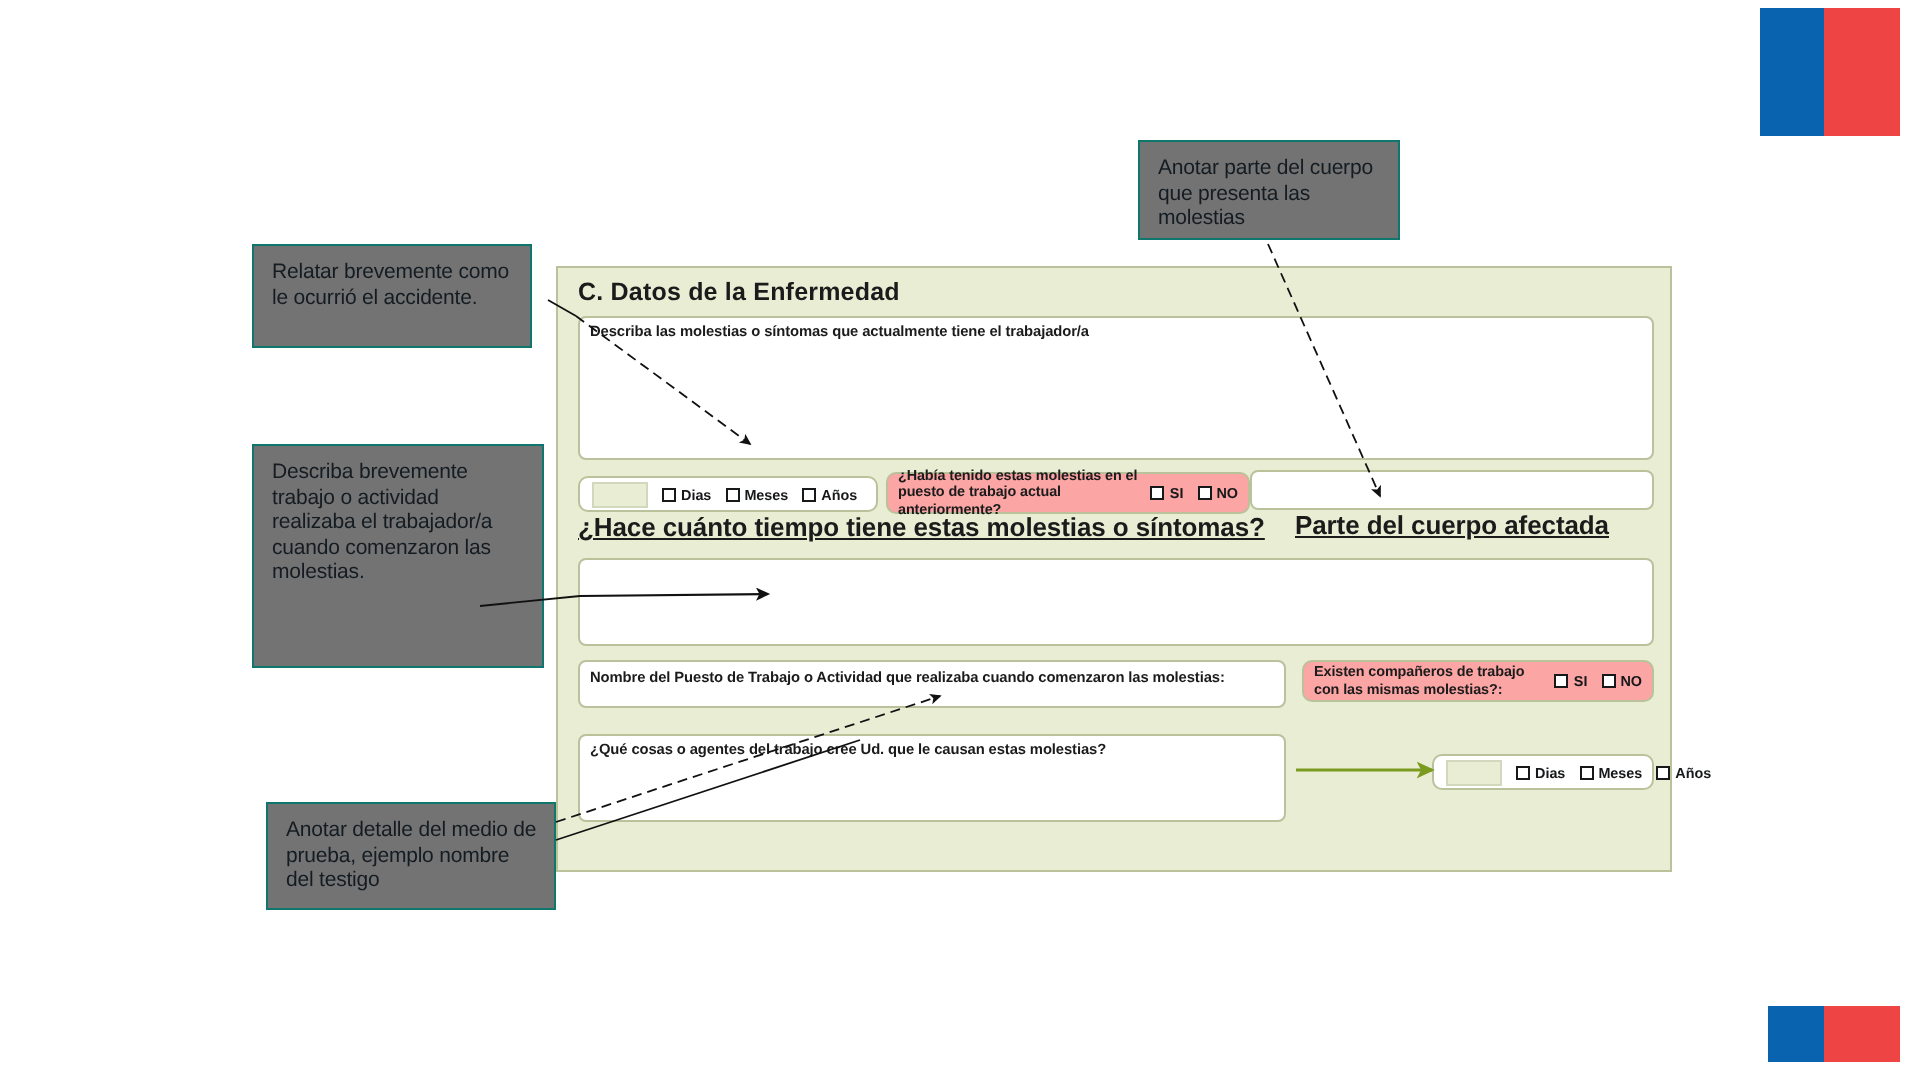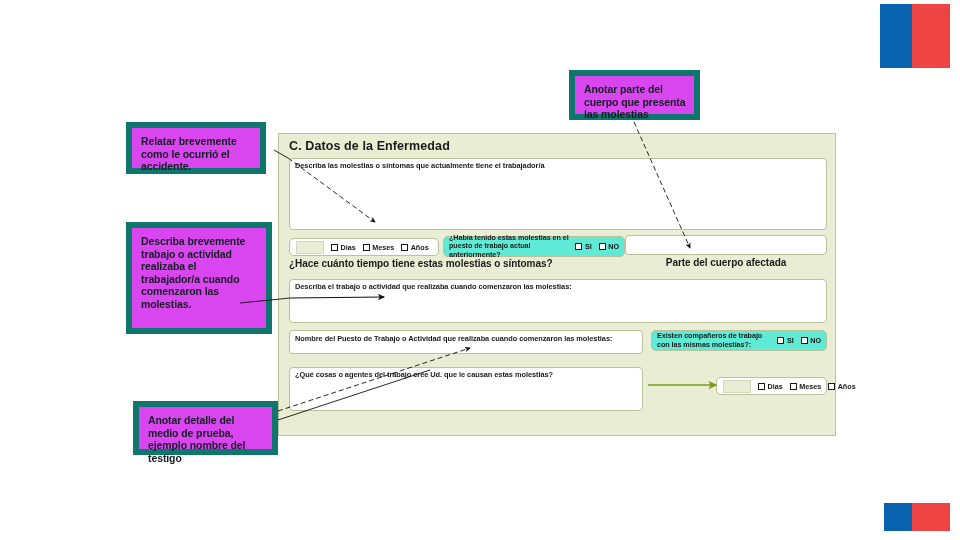--- a/index.html
+++ b/index.html
@@ -28,24 +28,24 @@
   #flag-top .blue { width: 45%; }
   #flag-top .red  { width: 55%; }
 
   #flag-bottom { left: 884px; top: 503px; width: 66px; height: 28px; }
   #flag-bottom .blue { width: 42%; }
   #flag-bottom .red  { width: 58%; }
 
   
   .callout {
     position: absolute;
-    background: #d946ef;
-    border: 6px solid #0f766e;
-    box-sizing: border-box;
-    font-weight: bold;
+    background: #737373;
+    border: 1px solid #0f766e;
+    box-sizing: border-box;
+    font-weight: normal;
     font-size: 10.5px;
     line-height: 12.6px;
     color: #141c22;
     padding: 7px 8px 6px 9px;
     letter-spacing: -0.1px;
   }
 
   #callout-accident  { left: 126px; top: 122px; width: 140px; height: 52px; }
   #callout-activity  { left: 126px; top: 222px; width: 146px; height: 112px; }
   #callout-evidence  { left: 133px; top: 401px; width: 145px; height: 54px; }
@@ -86,25 +86,26 @@
     position: absolute;
     font-size: 7.4px;
     font-weight: bold;
     color: #1b1b1b;
     line-height: 9px;
     letter-spacing: -0.05px;
     white-space: nowrap;
   }
   .caption {
     position: absolute;
-    font-size: 10px;
+    font-size: 13px;
     font-weight: bold;
     color: #1b1b1b;
     line-height: 9px;
     letter-spacing: -0.05px;
+    text-decoration: underline;
   }
 
   
   #fld-symptoms   { left: 10px;  top: 24px;  width: 538px; height: 72px; }
   #lbl-symptoms   { left: 16px;  top: 27px; }
 
   #fld-jobdesc    { left: 10px;  top: 145px; width: 538px; height: 44px; }
   #lbl-jobdesc    { left: 16px;  top: 148px; }
 
   #fld-agents     { left: 10px;  top: 233px; width: 354px; height: 44px; }
@@ -141,21 +142,21 @@
 
   #pill-duration  { left: 10px;  top: 104px; width: 150px; height: 18px; }
   #cap-duration   { left: 10px;  top: 125px; }
 
   #pill-exposure  { left: 437px; top: 243px; width: 111px; height: 18px; }
   #cap-exposure   { left: 372px; top: 265px; width: 176px; text-align: right; }
 
   
   .qcard {
     position: absolute;
-    background: #5eead4;
+    background: #fca5a5;
     border: 1px solid #b9c29a;
     border-radius: 5px;
     box-sizing: border-box;
     display: flex;
     align-items: center;
     padding: 0 5px;
   }
   .qcard .qtext {
     font-size: 7.2px;
     font-weight: bold;
@@ -244,21 +245,20 @@
         <span class="cbox"></span>
         <span class="cblabel">NO</span>
       </span>
     </span>
   </div>
 
   <div class="field" id="fld-bodypart"></div>
   <div class="caption" id="cap-bodypart">Parte del cuerpo afectada</div>
 
   <div class="field" id="fld-jobdesc"></div>
-  <div class="field-label" id="lbl-jobdesc">Describa el trabajo o actividad que realizaba cuando comenzaron las molestias:</div>
 
   <div class="field" id="fld-jobtitle"></div>
   <div class="field-label" id="lbl-jobtitle">Nombre del Puesto de Trabajo o Actividad que realizaba cuando comenzaron las molestias:</div>
 
   <div class="qcard" id="q-coworkers">
     <span class="qtext">Existen compañeros de trabajo con las mismas molestias?:</span>
     <span class="cbgroup">
       <span class="cbitem">
         <span class="cbox"></span>
         <span class="cblabel">SI</span>

